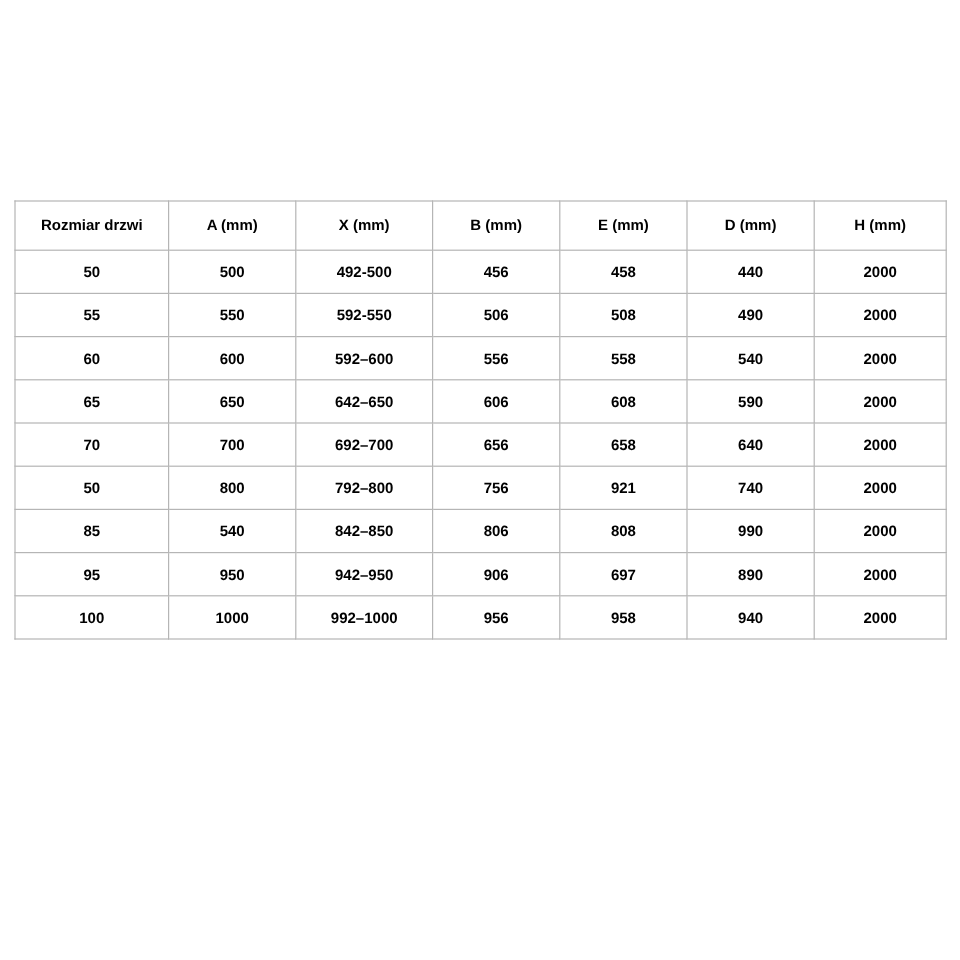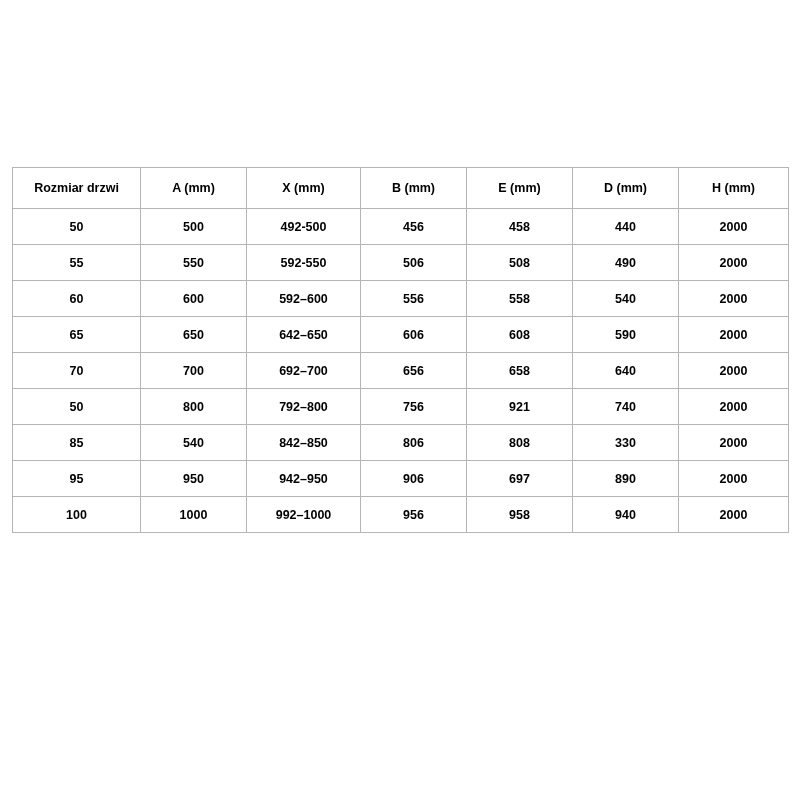--- a/index.html
+++ b/index.html
@@ -136,21 +136,21 @@
           <td>921</td>
           <td>740</td>
           <td>2000</td>
         </tr>
         <tr>
           <td>85</td>
           <td>540</td>
           <td>842–850</td>
           <td>806</td>
           <td>808</td>
-          <td>330</td>
+          <td>990</td>
           <td>2000</td>
         </tr>
         <tr>
           <td>95</td>
           <td>950</td>
           <td>942–950</td>
           <td>906</td>
           <td>697</td>
           <td>890</td>
           <td>2000</td>

